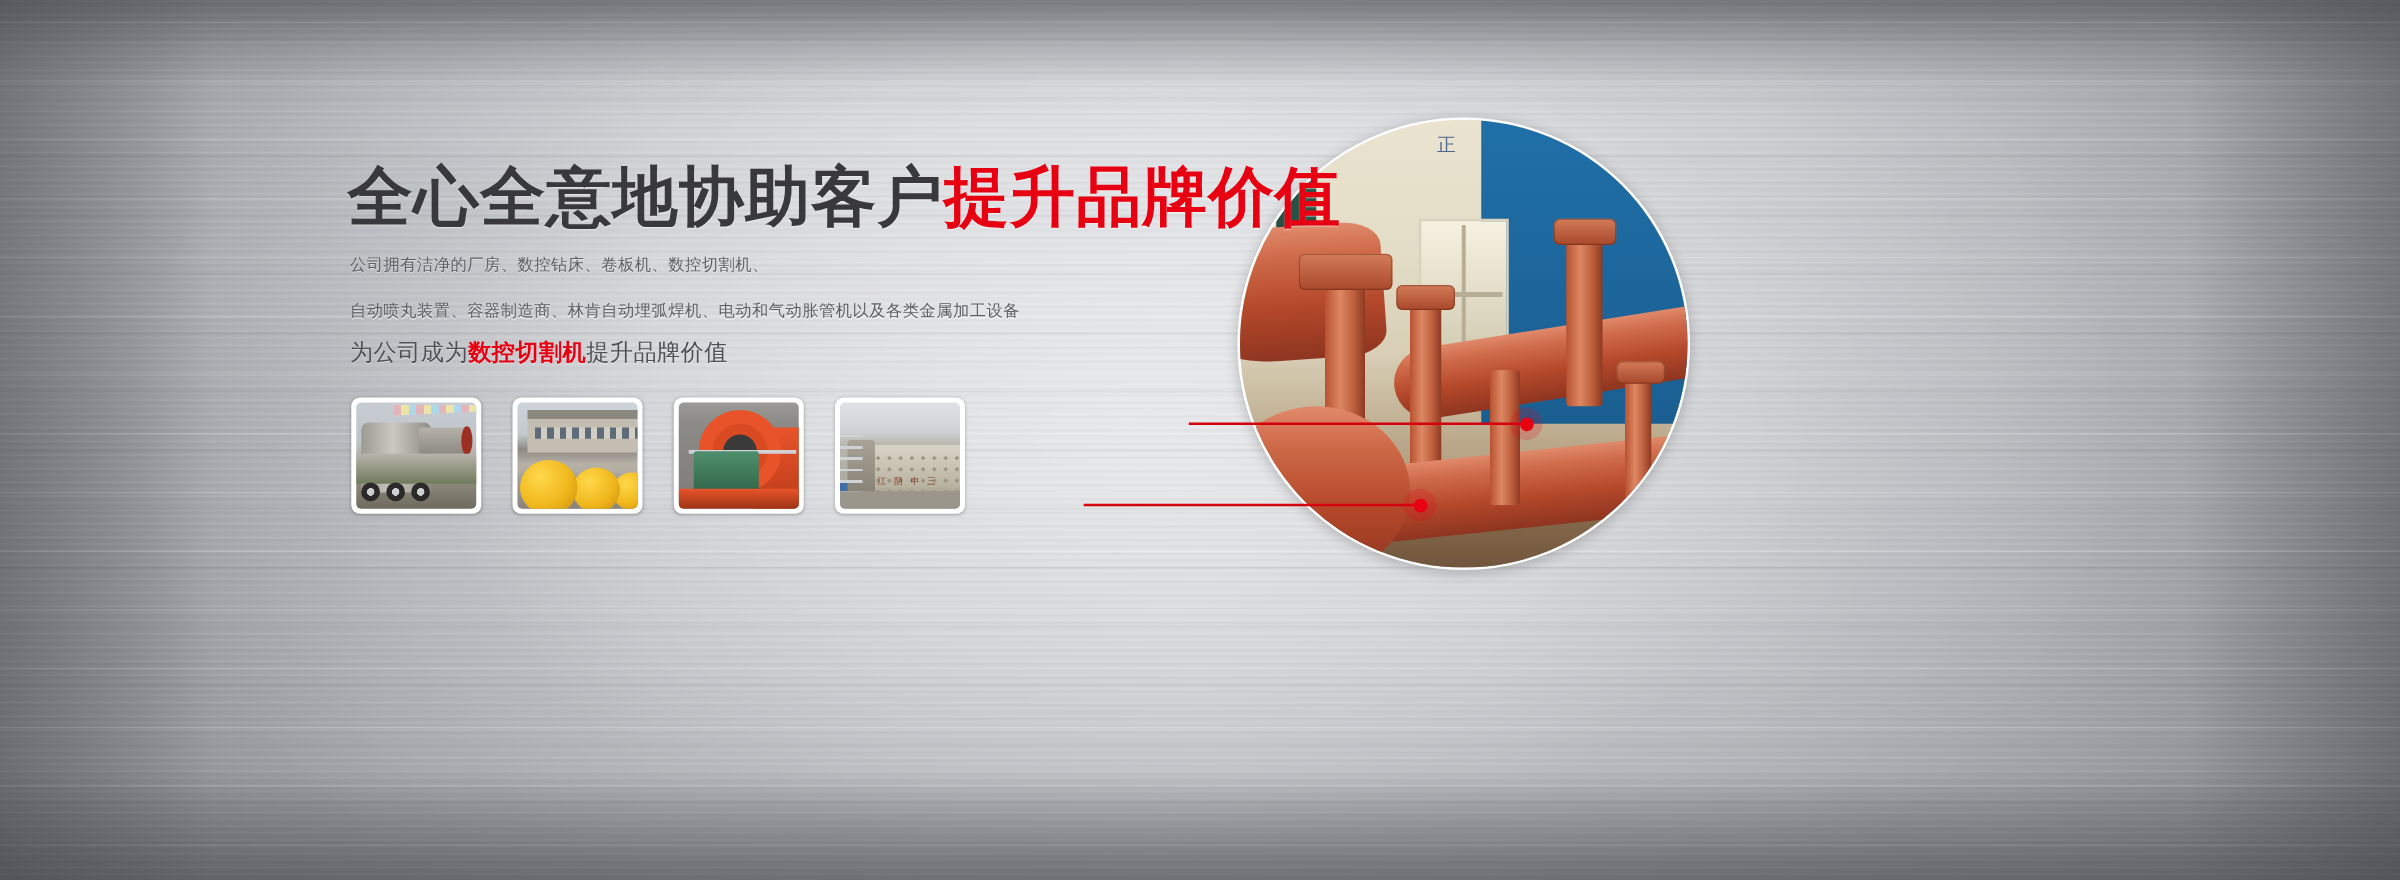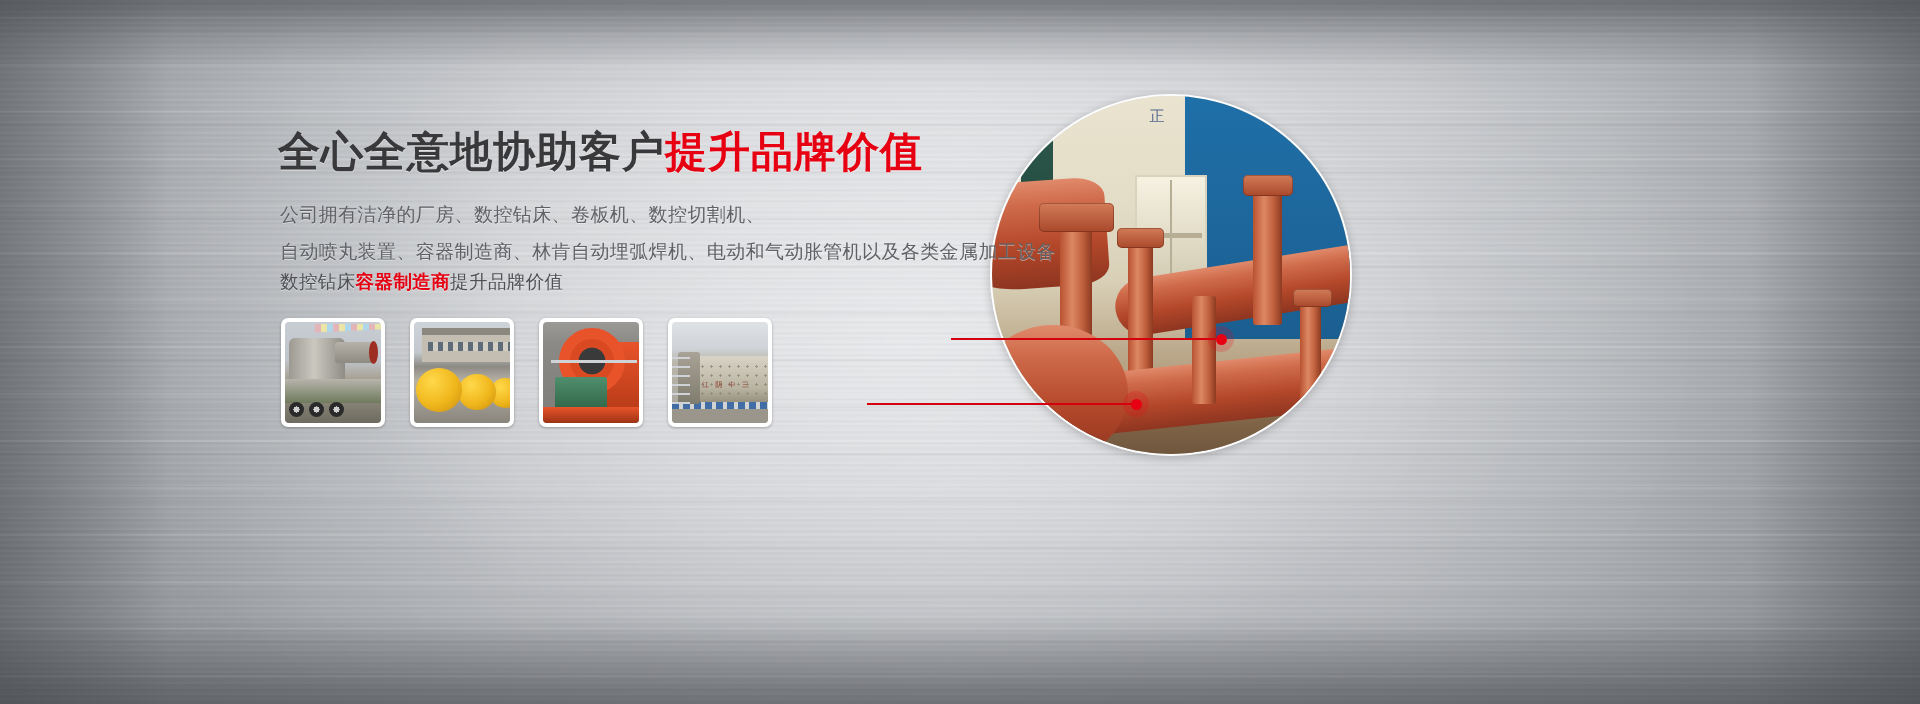--- a/index.html
+++ b/index.html
@@ -94,32 +94,32 @@
 
   
   .content {
     position: absolute;
     left: 278px;
     top: 126px;
     width: 760px;
   }
   .headline {
     margin: 0;
-    font-size: 42px;
+    font-size: 52px;
     font-weight: bold;
     letter-spacing: 1px;
     white-space: nowrap;
     line-height: 1.25;
     text-shadow: 0 1px 1px rgba(255,255,255,0.5);
   }
   .headline .h-dark { color: #39383a; }
   .headline .h-red  { color: #e60012; }
 
   .subline {
-    font-size: 19px;
+    font-size: 13px;
     color: #5f6166;
     line-height: 1;
     letter-spacing: 0.4px;
     white-space: nowrap;
     text-shadow: 0 1px 0 rgba(255,255,255,0.45);
   }
   .sub1 { position: absolute; left: 2px; top: 79px; }
   .sub2 { position: absolute; left: 2px; top: 116px; }
   .sub3 {
     position: absolute; left: 2px; top: 147px;
@@ -163,21 +163,21 @@
   
   .thumbs {
     position: absolute;
     left: 281px;
     top: 318px;
     display: flex;
     gap: 25px;
   }
   .thumb {
     width: 104px;
-    height: 109px;
+    height: 93px;
     border-radius: 7px;
     background: #fff;
     padding: 4px;
     box-shadow: 0 1px 3px rgba(0,0,0,0.28);
     overflow: hidden;
   }
   .thumb-inner {
     width: 100%;
     height: 100%;
     border-radius: 4px;
@@ -457,21 +457,21 @@
     </div>
   </div>
 
   <div class="content">
     <h1 class="headline">
       <span class="h-dark">全心全意地协助客户</span><span class="h-red">提升品牌价值</span>
     </h1>
 
     <div class="subline sub1">公司拥有洁净的厂房、数控钻床、卷板机、数控切割机、</div>
     <div class="subline sub2">自动喷丸装置、容器制造商、林肯自动埋弧焊机、电动和气动胀管机以及各类金属加工设备</div>
-    <div class="subline sub3"><span>数控钻床</span><span class="s-red">容器制造商</span><span>提升品牌价值</span></div>
+    <div class="subline sub3"><span>为公司成为</span><span class="s-red">数控切割机</span><span>提升品牌价值</span></div>
 
     <div class="connector conn-1"></div>
     <div class="connector conn-2"></div>
     <div class="dot dot-1"></div>
     <div class="dot dot-2"></div>
   </div>
 
   <div class="thumbs">
 
     <div class="thumb">

